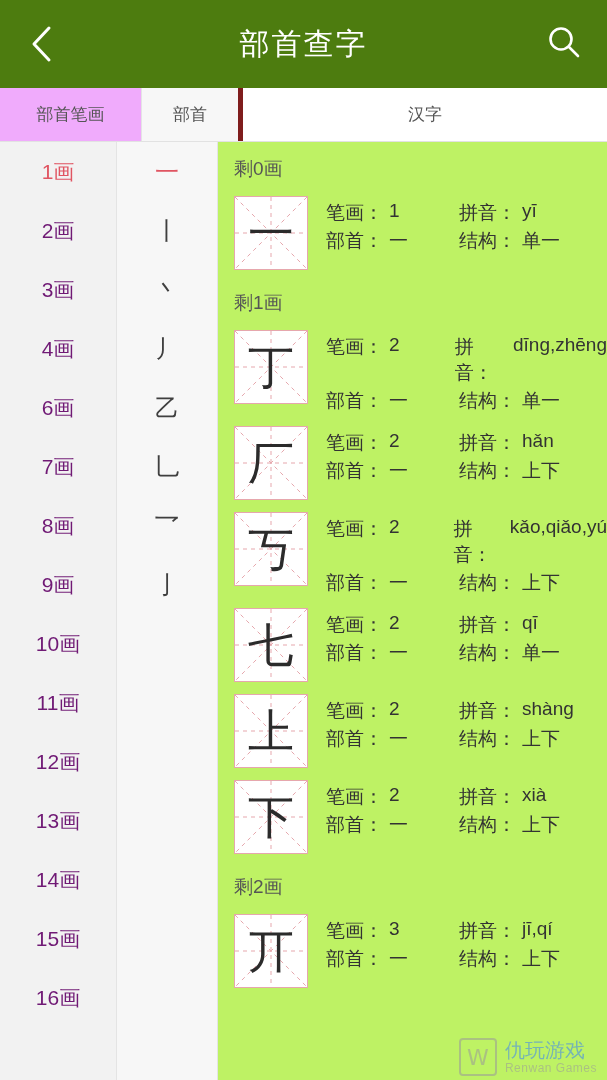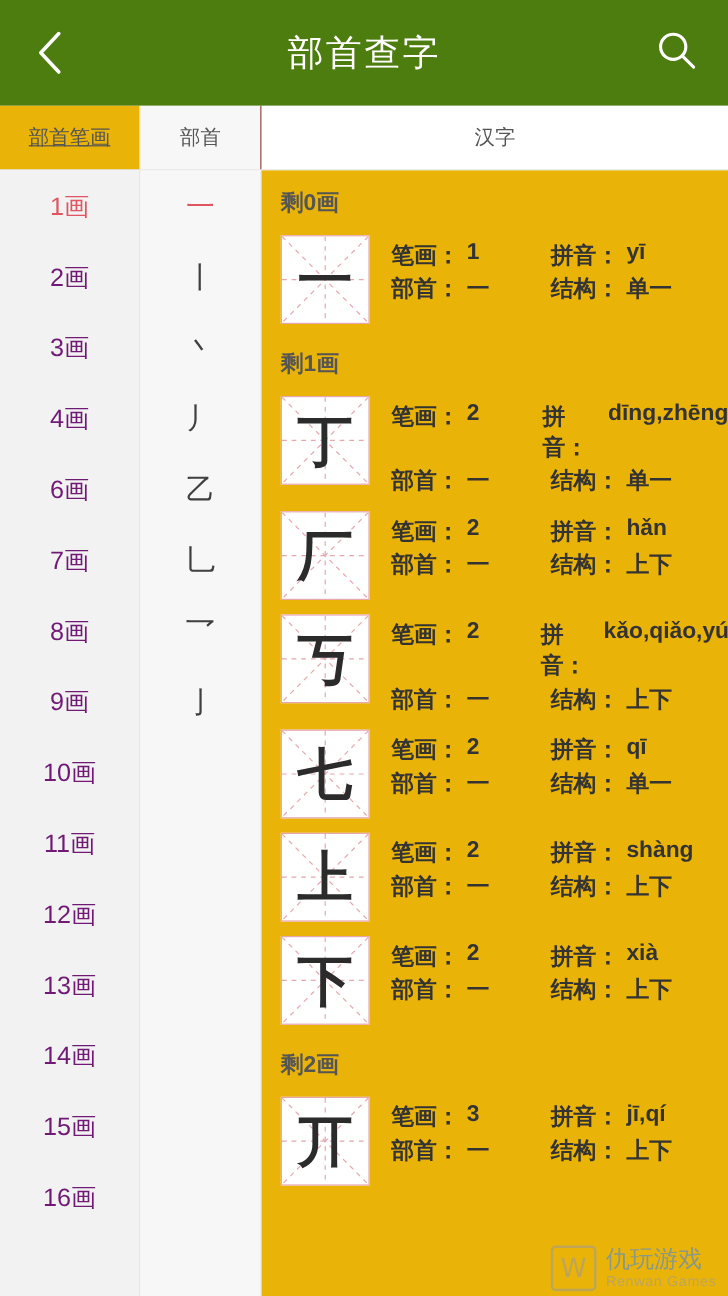--- a/index.html
+++ b/index.html
@@ -49,22 +49,22 @@
     display: flex;
     background: #f7f7f7;
     border-bottom: 1px solid #e2e2e2;
   }
   .tab {
     display: flex; align-items: center; justify-content: center;
     font-size: 17px;
     color: #555555;
     height: 100%;
   }
-  .tab-1 { width: 117px; background: #eab308; border-right: 1px solid #e4e4e4; text-decoration: underline; }
-  .tab-2 { width: 101px; background: #f7f7f7; border-right: 1px solid #7f1d1d; }
+  .tab-1 { width: 142px; background: #f0abfc; border-right: 1px solid #e4e4e4; }
+  .tab-2 { width: 101px; background: #f7f7f7; border-right: 5px solid #7f1d1d; }
   .tab-3 { flex: 1; background: #ffffff; }
 
   
   .body { flex: 1 1 auto; display: flex; min-height: 0; }
 
   .col-strokes {
     width: 117px;
     background: #f2f2f2;
     border-right: 1px solid #e4e4e4;
     overflow: hidden;
@@ -89,24 +89,23 @@
     display: flex; align-items: center; justify-content: center;
     font-size: 24px;
     color: #3f3f3f;
     font-family: "DejaVu Sans", sans-serif;
     cursor: pointer;
   }
   .radical-item.active { color: #e05562; }
 
   .col-chars {
     flex: 1;
-    background: #eab308;
+    background: #bef264;
     overflow: hidden;
     padding-left: 0;
-    font-weight: bold;
   }
   .group-title {
     font-size: 19px;
     color: #555555;
     padding: 14px 0 8px 16px;
   }
   .char-row {
     display: flex;
     align-items: flex-start;
     padding: 6px 0 6px 16px;

